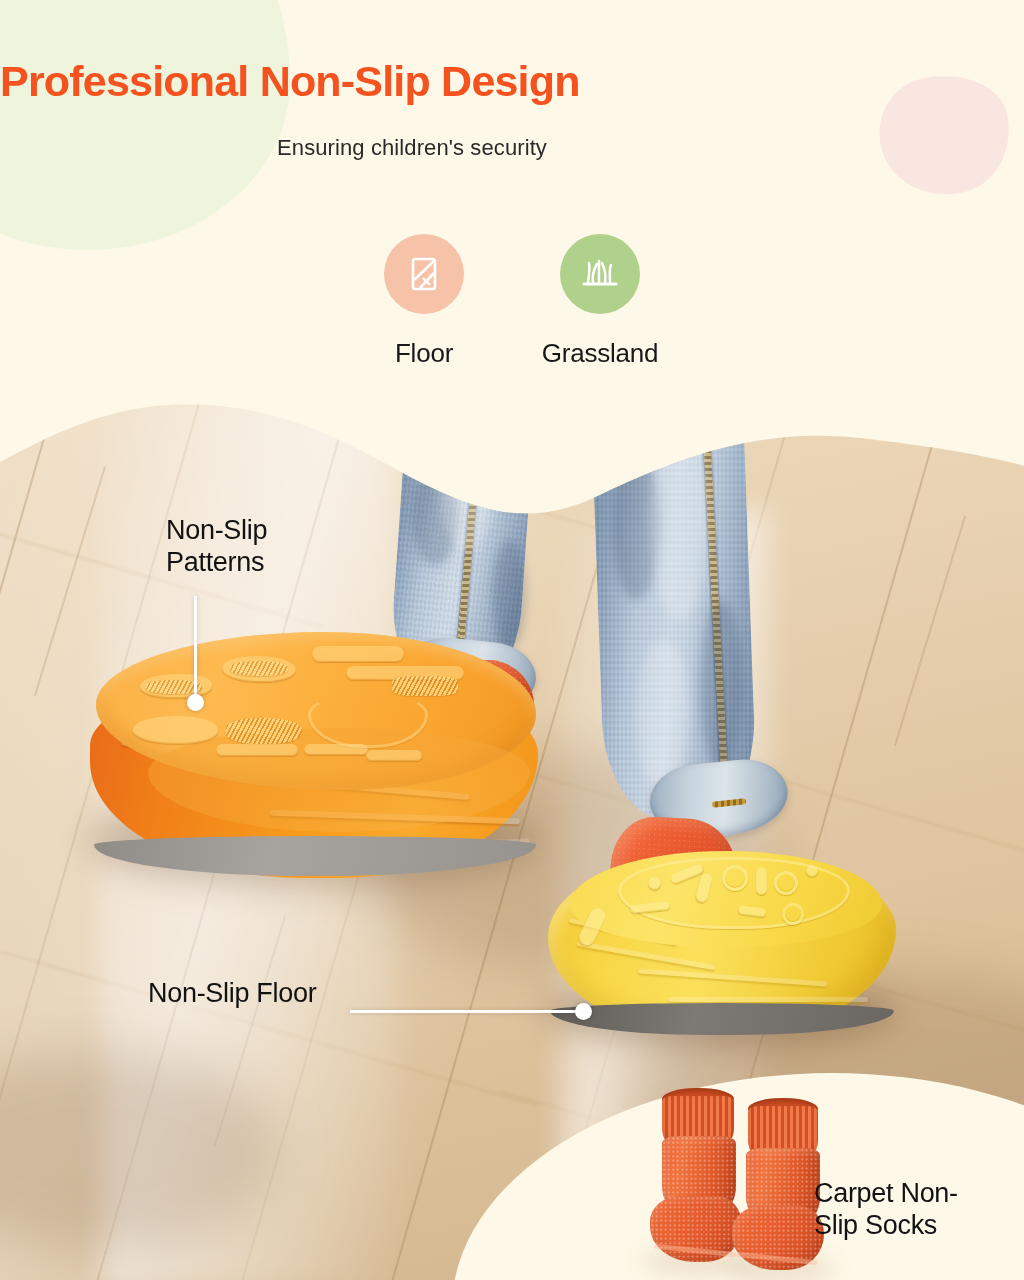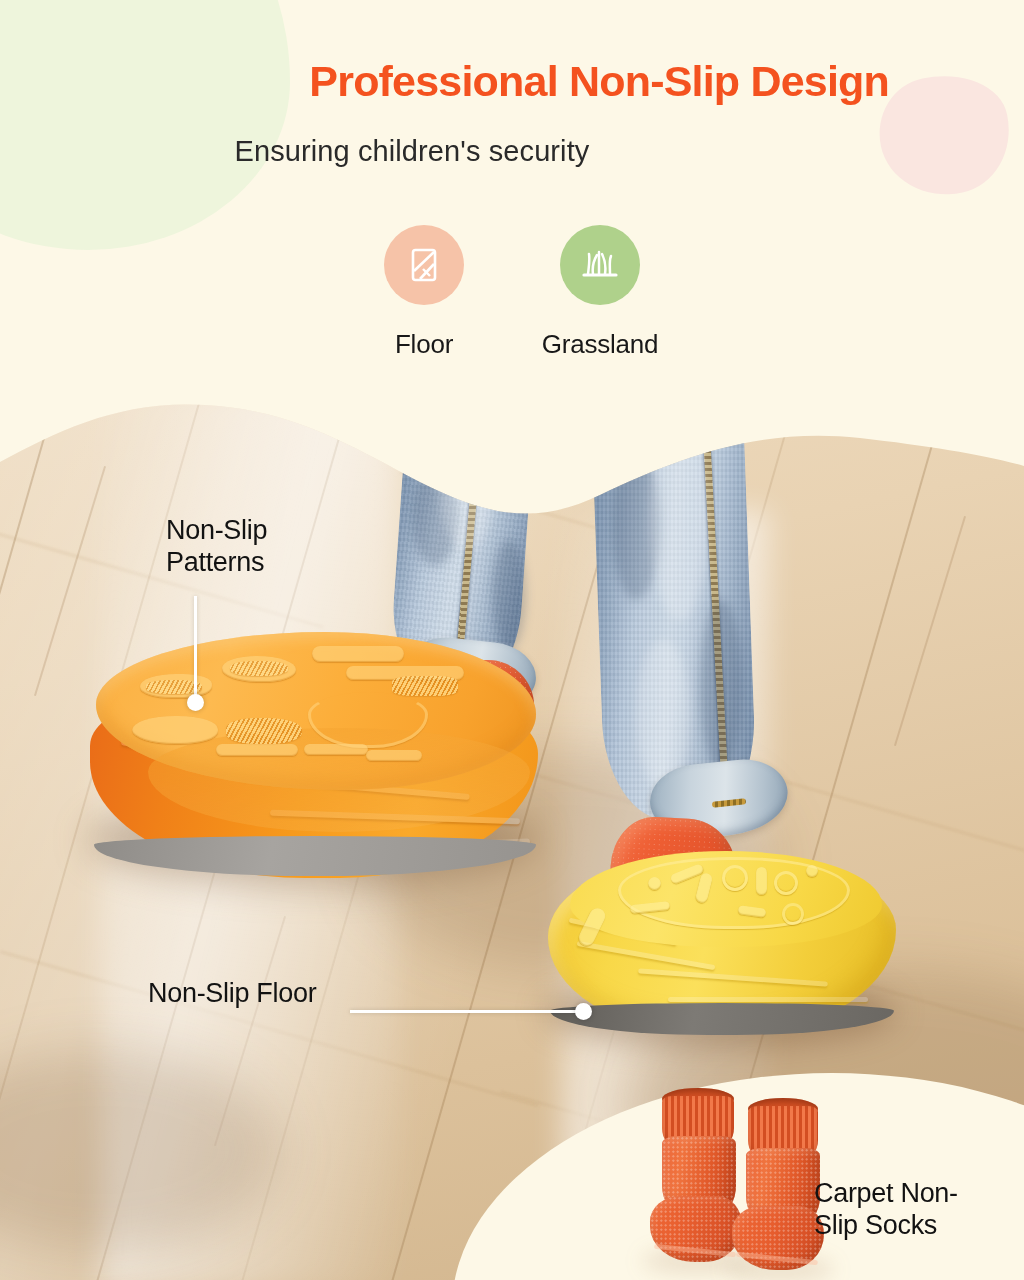--- a/index.html
+++ b/index.html
@@ -23,32 +23,32 @@
     z-index:1;
   }
   .blob-pink {
     position:absolute; left:880px; top:75px; width:130px; height:120px;
     background:#FAE6E0; border-radius:42% 58% 46% 54% / 48% 44% 56% 52%;
     transform:rotate(-12deg); z-index:1;
   }
 
   .title {
     position:absolute; left:0; top:57px; width:889px;
-    text-align:right; font-size:43px; font-weight:bold;
+    text-align:left; font-size:43px; font-weight:bold;
     color:#F4521F; letter-spacing:-0.8px; z-index:3;
   }
   .subtitle {
     position:absolute; left:0; top:135px; width:824px;
-    text-align:center; font-size:29px; font-weight:400;
+    text-align:center; font-size:22px; font-weight:400;
     color:#2A2A2A; letter-spacing:0.1px; z-index:3;
   }
 
   
   .surfaces {
-    position:absolute; left:0; top:225px; width:1024px;
+    position:absolute; left:0; top:234px; width:1024px;
     display:flex; justify-content:center; gap:60px; z-index:3;
   }
   .surface { width:116px; display:flex; flex-direction:column; align-items:center; }
   .surface-circle {
     width:80px; height:80px; border-radius:50%;
     display:flex; align-items:center; justify-content:center;
   }
   .sc-floor { background:#F6C3A8; }
   .sc-carpet { background:#F5D684; }
   .sc-grass { background:#AFD18B; }

